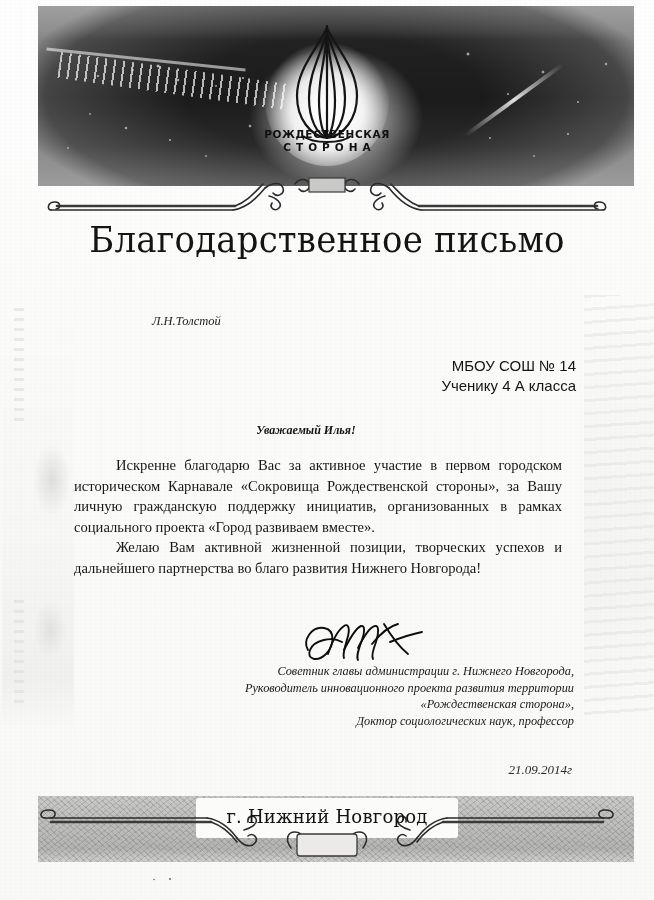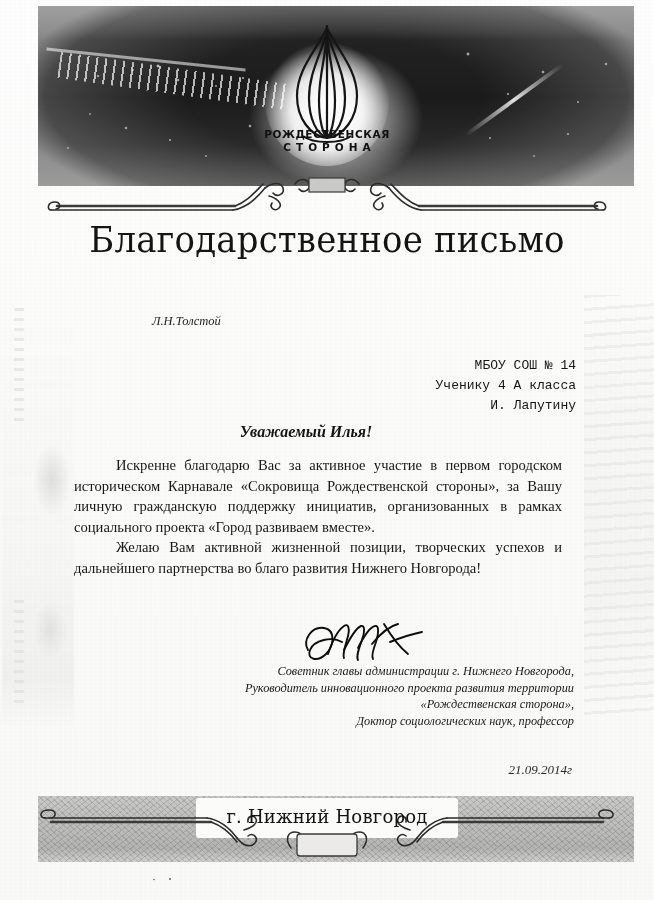--- a/index.html
+++ b/index.html
@@ -217,38 +217,38 @@
     color: #1d1d1d;
     white-space: pre-line;
   }
 
   
   #addressee {
     position: absolute;
     right: 78px; top: 356px;
     z-index: 7;
     text-align: right;
-    font-family: Liberation Mono, monospace;
-    font-size: 13px;
+    font-family: Liberation Sans, sans-serif;
+    font-size: 15px;
     line-height: 20px;
     color: #151515;
   }
 
   
   #salutation {
     position: absolute;
     left: 0; right: 0;
     top: 423px;
     z-index: 7;
     text-align: center;
     padding-right: 42px;
     font-family: "Liberation Serif", serif;
     font-weight: 700;
     font-style: italic;
-    font-size: 16px;
+    font-size: 12px;
     color: #141414;
   }
 
   
   #body-text {
     position: absolute;
     left: 74px; top: 455px;
     width: 498px;
     z-index: 7;
     font-family: "Liberation Serif", serif;
@@ -430,21 +430,20 @@
 
   <div id="doc-title">Благодарственное письмо</div>
 
   <div id="epigraph">
     <div>Л.Н.Толстой</div>
   </div>
 
   <div id="addressee">
     <div>МБОУ  СОШ № 14</div>
     <div>Ученику 4 А класса</div>
-    <div>И. Лапутину</div>
   </div>
 
   <div id="salutation">Уважаемый Илья!</div>
 
   <div id="body-text">
     <p>Искренне благодарю Вас за активное участие в первом городском историческом Карнавале «Сокровища Рождественской стороны», за Вашу личную гражданскую поддержку инициатив, организованных в рамках социального проекта «Город развиваем вместе».</p>
     <p>Желаю Вам активной жизненной позиции, творческих успехов и дальнейшего партнерства во благо развития Нижнего Новгорода!</p>
   </div>
 
   <div id="signature-mark">

